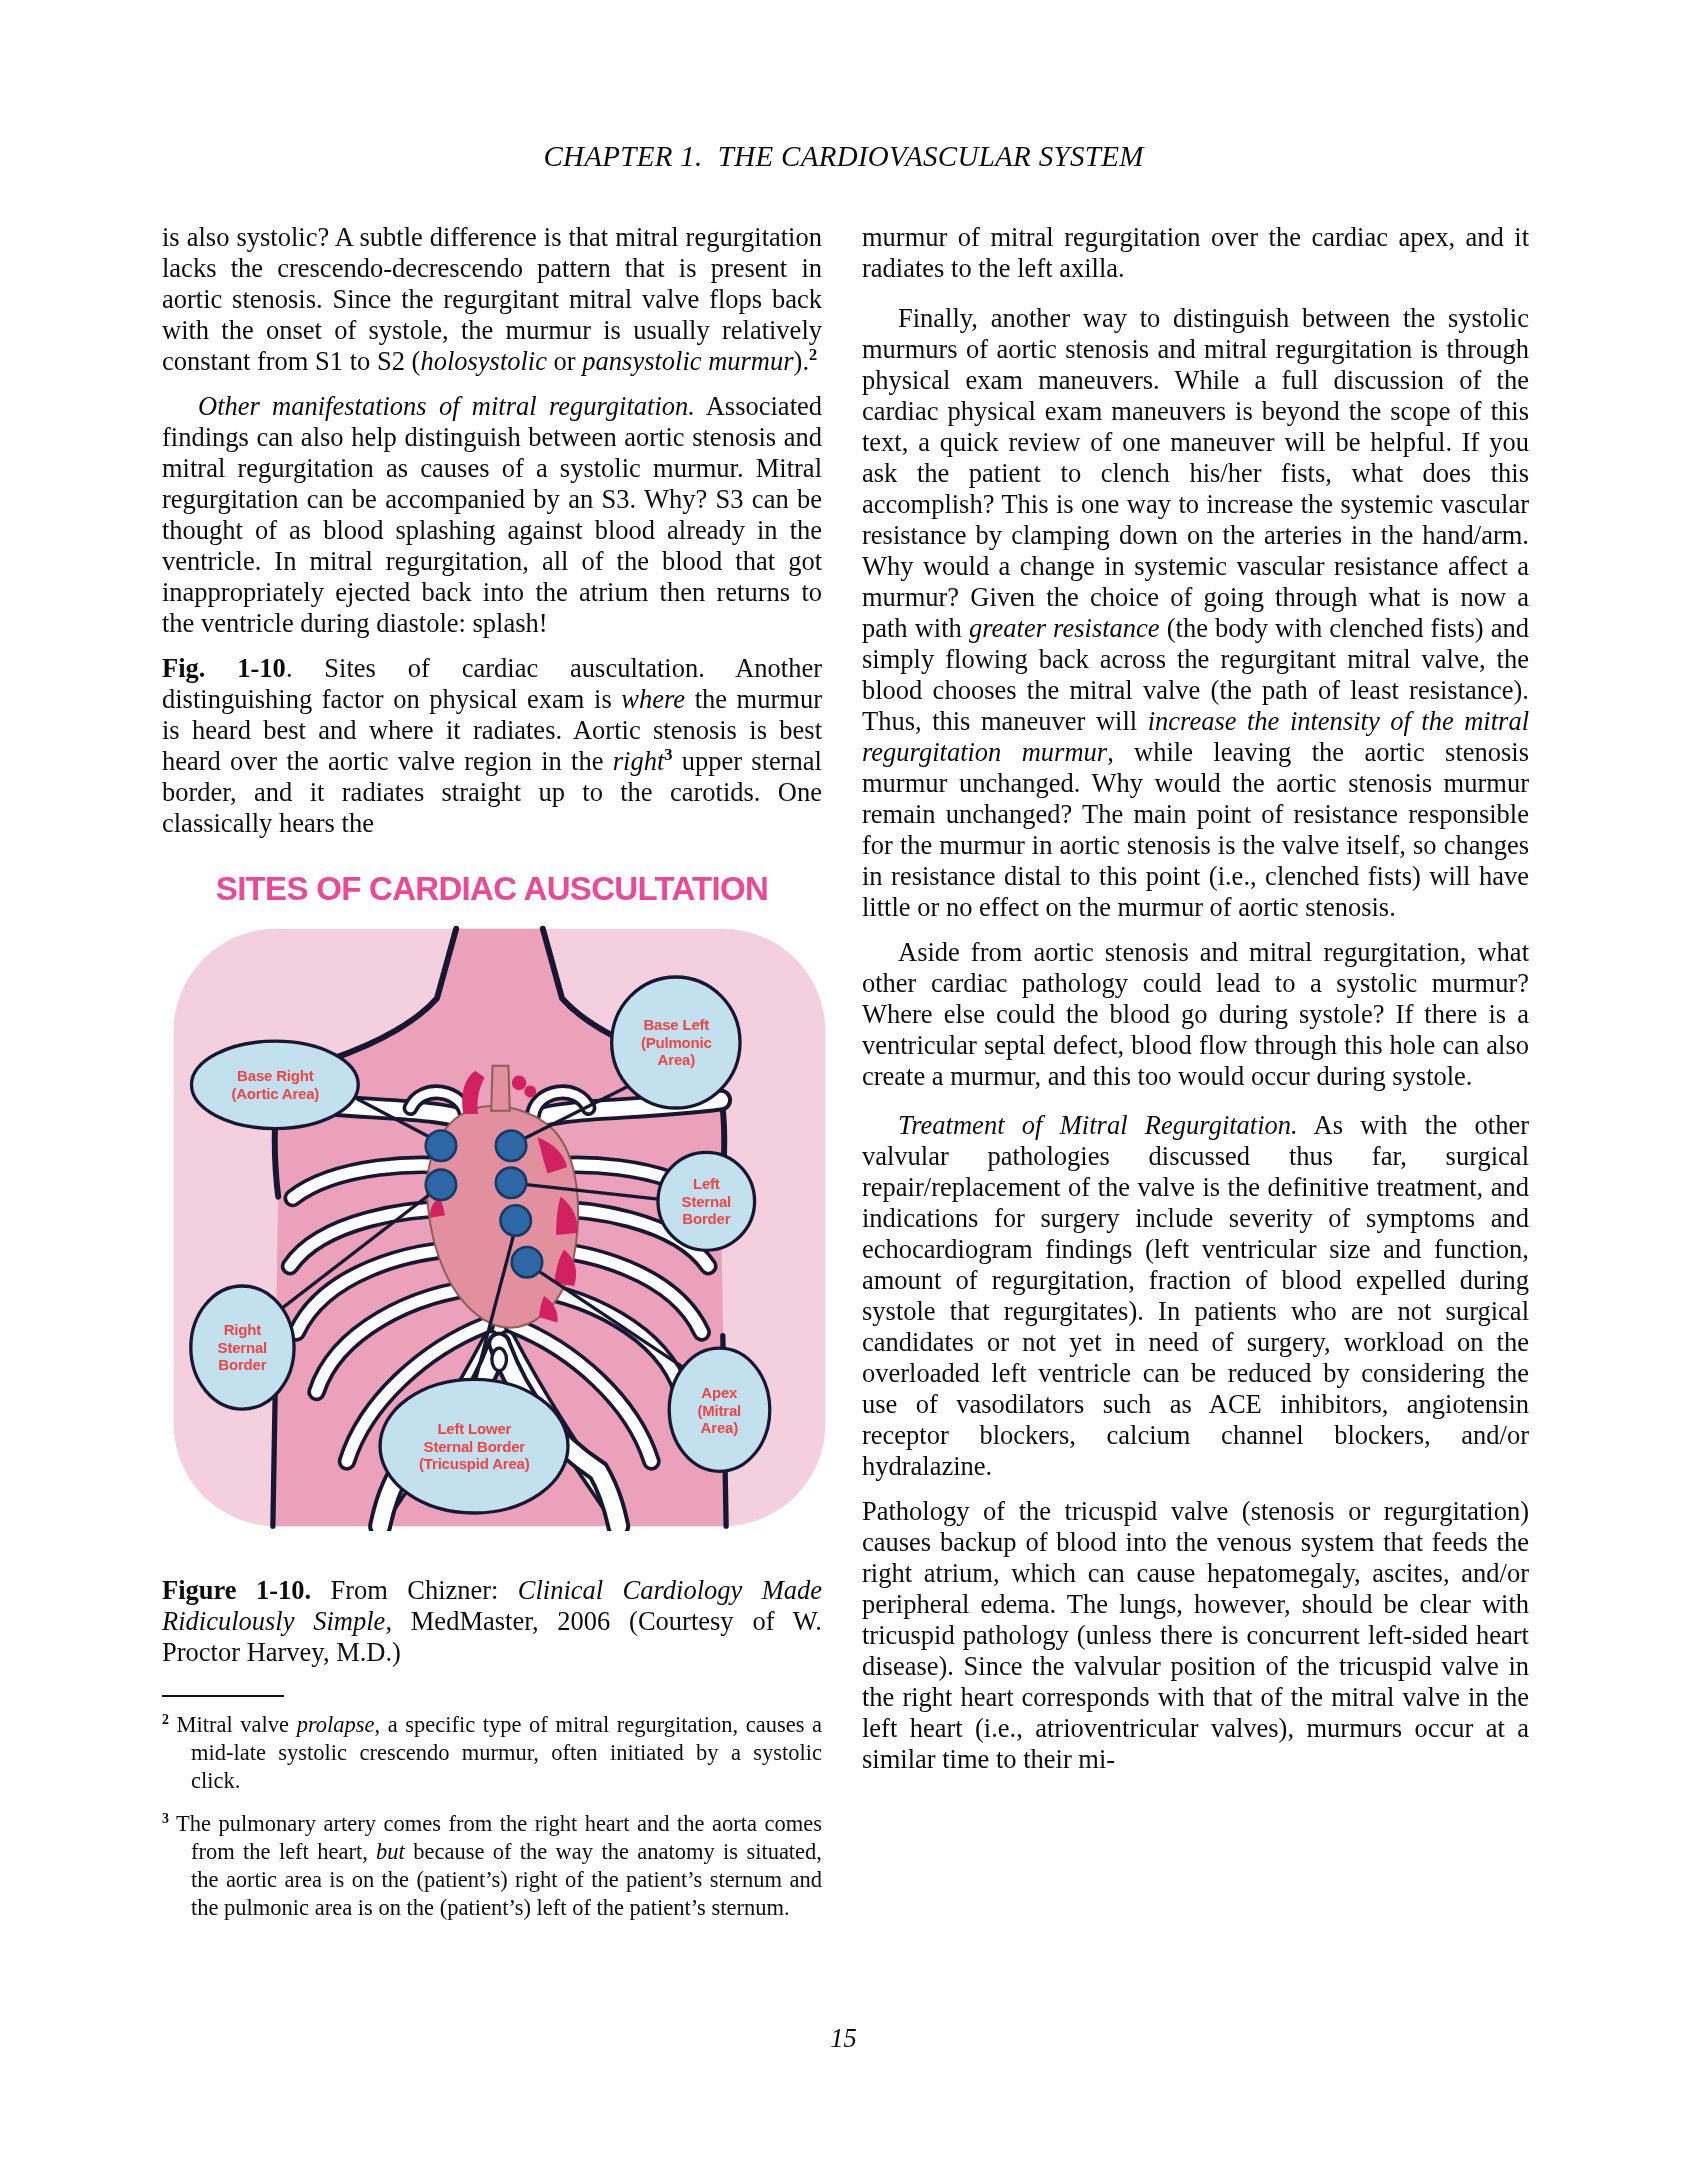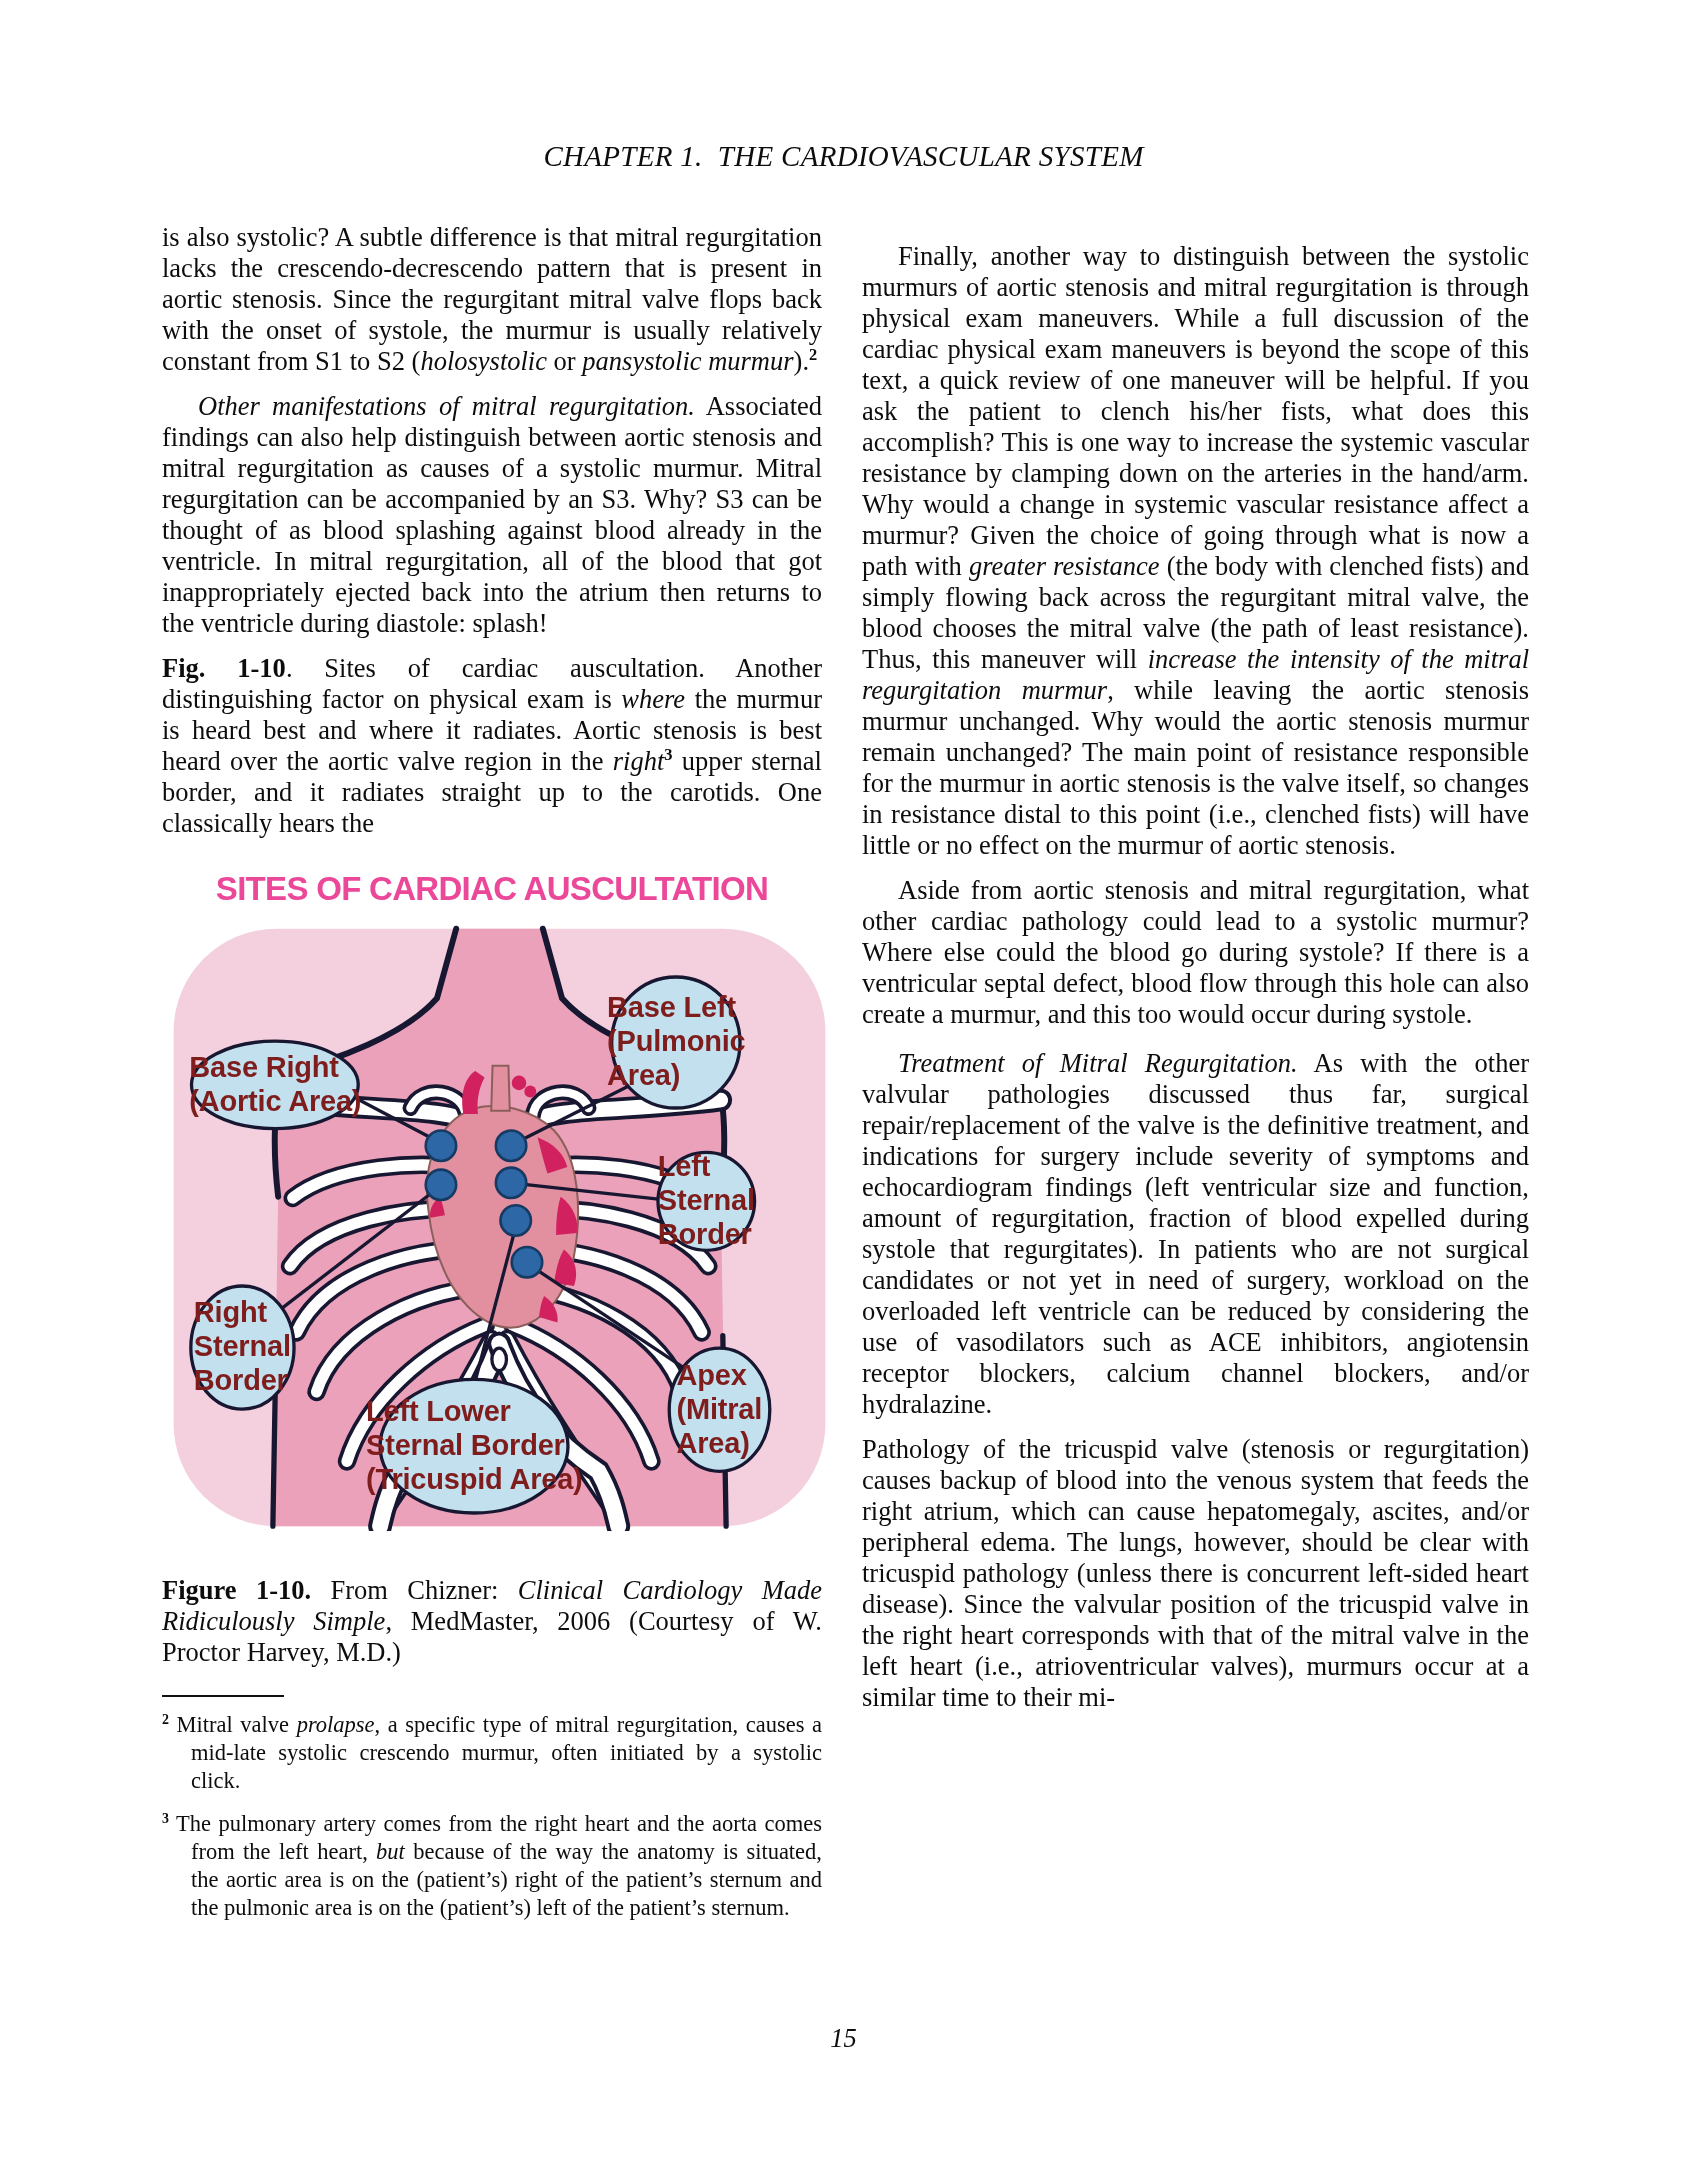--- a/index.html
+++ b/index.html
@@ -19,23 +19,23 @@
   .i{font-style:italic;}
   .b{font-weight:700;}
   sup{font-size:0.62em;line-height:0;vertical-align:super;}
   .fig-title{
     margin:34px 0 8px 0;text-align:center;font-family:"Liberation Sans",sans-serif;
     font-weight:700;font-size:33px;color:#ec4899;letter-spacing:-0.7px;text-indent:0;
   }
   .fig-wrap{position:relative;width:665px;height:619px;margin-left:5.3px;text-indent:0;}
   .fig-wrap svg{position:absolute;left:0;top:0;}
   .bubble-label{
-    position:absolute;transform:translate(-50%,-50%);text-align:left;
-    font-family:"Liberation Sans",sans-serif;font-size:29px;line-height:1.17;
-    letter-spacing:-0.2px;color:#7f1d1d;white-space:pre-line;font-weight:600;
+    position:absolute;transform:translate(-50%,-50%);text-align:center;
+    font-family:"Liberation Sans",sans-serif;font-size:15px;line-height:1.17;
+    letter-spacing:-0.2px;color:#ef4444;white-space:pre-line;font-weight:600;
   }
   .caption{margin-top:44px;}
   .fnrule{margin:26.5px 0 0 0;border:none;border-top:2.6px solid #111;width:122px;}
   .footnote{font-size:22.5px;line-height:28px;margin-top:14.6px;padding-left:29px;text-indent:-29px;}
   .pagenum{
     position:absolute;top:2023px;left:0;width:1687px;text-align:center;
     font-style:italic;font-size:26.5px;
   }
   
   .f-torso-light{fill:var(--torso-light,#f4cfde);}
@@ -171,20 +171,21 @@
     </div>
 
     <div class="para caption"><span class="b">Figure 1-10.</span><span> From Chizner: </span><span class="i">Clinical Cardiology Made Ridiculously Simple</span><span>, MedMaster, 2006 (Courtesy of W. Proctor Harvey, M.D.)</span></div>
 
     <hr class="fnrule">
     <div class="footnote"><sup class="b">2</sup><span> Mitral valve </span><span class="i">prolapse</span><span>, a specific type of mitral regurgitation, causes a mid-late systolic crescendo murmur, often initiated by a systolic click.</span></div>
     <div class="footnote"><sup class="b">3</sup><span> The pulmonary artery comes from the right heart and the aorta comes from the left heart, </span><span class="i">but</span><span> because of the way the anatomy is situated, the aortic area is on the (patient’s) right of the patient’s sternum and the pulmonic area is on the (patient’s) left of the patient’s sternum.</span></div>
   </div>
 
   <div class="col col-right">
+    <div class="para"><span>murmur of mitral regurgitation over the cardiac apex, and it radiates to the left axilla.</span></div>
     <div class="para indent" style="margin-top:18.5px;"><span>Finally, another way to distinguish between the systolic murmurs of aortic stenosis and mitral regurgitation is through physical exam maneuvers. While a full discussion of the cardiac physical exam maneuvers is beyond the scope of this text, a quick review of one maneuver will be helpful. If you ask the patient to clench his/her fists, what does this accomplish? This is one way to increase the systemic vascular resistance by clamping down on the arteries in the hand/arm. Why would a change in systemic vascular resistance affect a murmur? Given the choice of going through what is now a path with </span><span class="i">greater resistance</span><span> (the body with clenched fists) and simply flowing back across the regurgitant mitral valve, the blood chooses the mitral valve (the path of least resistance). Thus, this maneuver will </span><span class="i">increase the intensity of the mitral regurgitation murmur</span><span>, while leaving the aortic stenosis murmur unchanged. Why would the aortic stenosis murmur remain unchanged? The main point of resistance responsible for the murmur in aortic stenosis is the valve itself, so changes in resistance distal to this point (i.e., clenched fists) will have little or no effect on the murmur of aortic stenosis.</span></div>
     <div class="para indent" style="margin-top:10px;"><span>Aside from aortic stenosis and mitral regurgitation, what other cardiac pathology could lead to a systolic murmur? Where else could the blood go during systole? If there is a ventricular septal defect, blood flow through this hole can also create a murmur, and this too would occur during systole.</span></div>
     <div class="para indent" style="margin-top:18.5px;"><span class="i">Treatment of Mitral Regurgitation.</span><span> As with the other valvular pathologies discussed thus far, surgical repair/replacement of the valve is the definitive treatment, and indications for surgery include severity of symptoms and echocardiogram findings (left ventricular size and function, amount of regurgitation, fraction of blood expelled during systole that regurgitates). In patients who are not surgical candidates or not yet in need of surgery, workload on the overloaded left ventricle can be reduced by considering the use of vasodilators such as ACE inhibitors, angiotensin receptor blockers, calcium channel blockers, and/or hydralazine.</span></div>
     <div class="para"><span>Pathology of the tricuspid valve (stenosis or regurgitation) causes backup of blood into the venous system that feeds the right atrium, which can cause hepatomegaly, ascites, and/or peripheral edema. The lungs, however, should be clear with tricuspid pathology (unless there is concurrent left-sided heart disease). Since the valvular position of the tricuspid valve in the right heart corresponds with that of the mitral valve in the left heart (i.e., atrioventricular valves), murmurs occur at a similar time to their mi-</span></div>
   </div>
 
   <div class="pagenum">15</div>
 </div>
 
 

